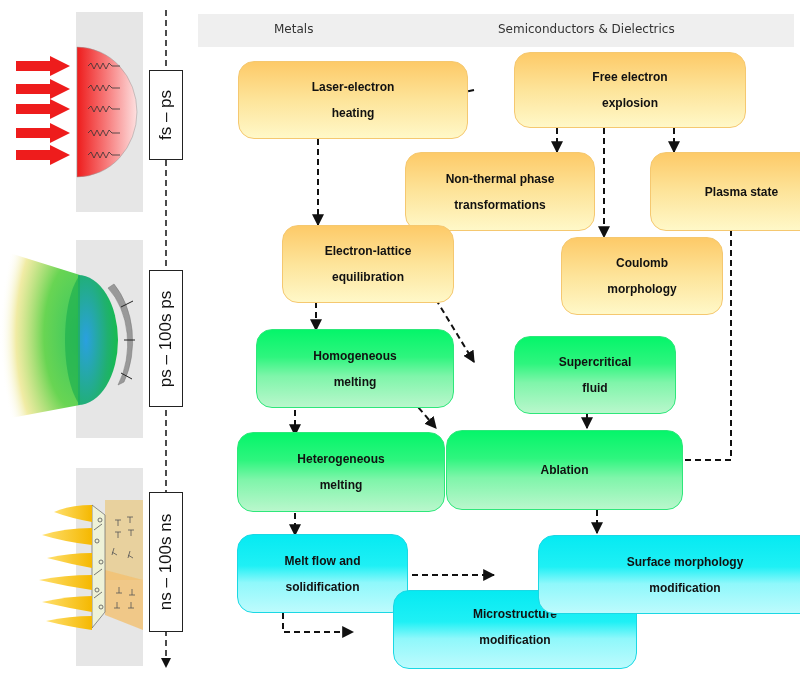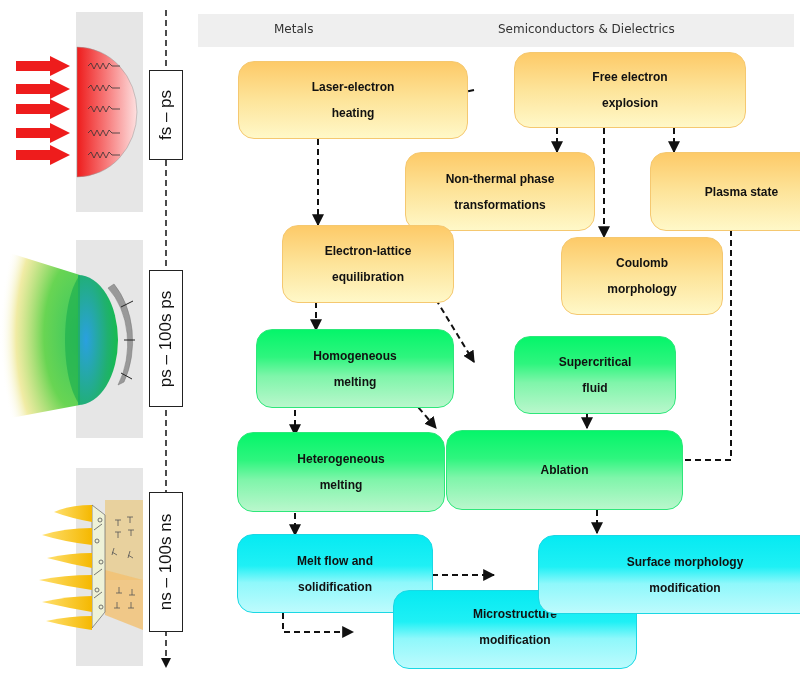--- a/index.html
+++ b/index.html
@@ -208,21 +208,21 @@
   </div>
   <div class="node green" style="left:197px;top:432px;width:208px;height:80px;">
     <div>
         <div>Heterogeneous</div>
         <div>melting</div>
       </div>
   </div>
   <div class="node green" style="left:406px;top:430px;width:237px;height:80px;">
     <div>Ablation</div>
   </div>
-  <div class="node cyan" style="left:197px;top:534px;width:196px;height:79px;">
+  <div class="node cyan" style="left:197px;top:534px;width:171px;height:79px;">
     <div>
         <div>Melt flow and</div>
         <div>solidification</div>
       </div>
   </div>
   <div class="node cyan" style="left:353px;top:590px;width:244px;height:79px;">
     <div style="margin-top:-6px;">
         <div>Microstructure</div>
         <div>modification</div>
       </div>

